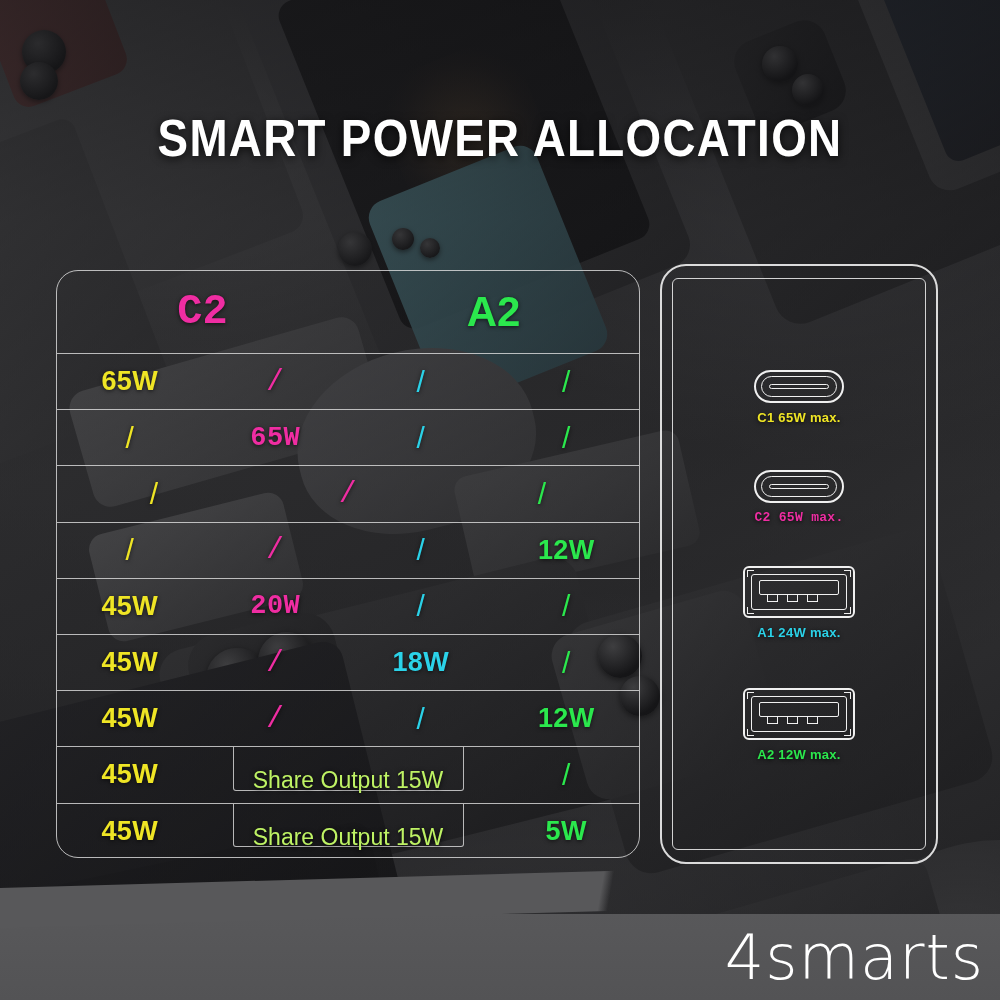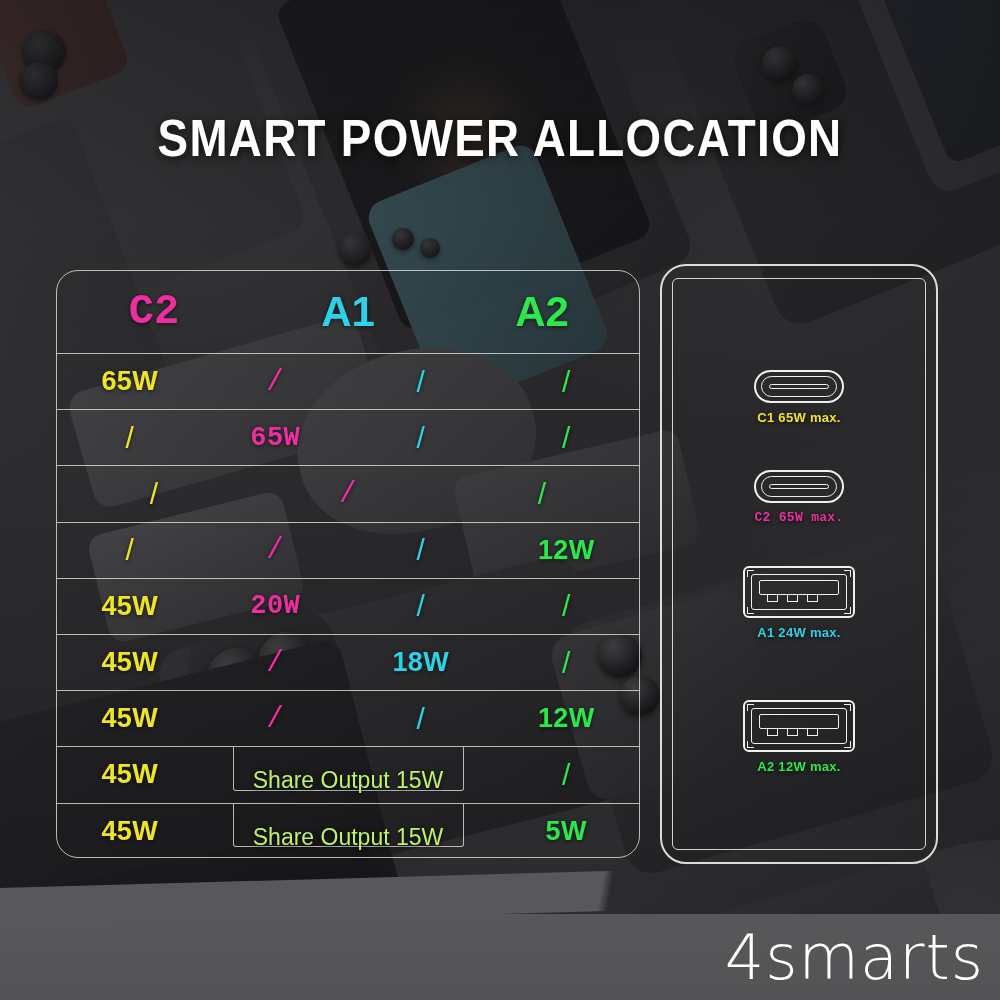--- a/index.html
+++ b/index.html
@@ -232,21 +232,20 @@
 
   <div class="veil"></div>
 </div>
 
 <div id="title">SMART POWER ALLOCATION</div>
 
 <div id="table">
 
   <div class="trow header">
     <div class="cell c-c2">C2</div>
-    <div class="cell c-a1">A1</div>
     <div class="cell c-a2">A2</div>
   </div>
 
   <div class="trow body">
     <div class="cell c-c1">65W</div>
     <div class="cell c-c2 slash">/</div>
     <div class="cell c-a1 slash">/</div>
     <div class="cell c-a2 slash">/</div>
   </div>
 
@@ -333,21 +332,21 @@
       <div class="upin" style="left:42px;"></div>
       <div class="upin" style="left:62px;"></div>
       <div class="corner" style="left:2px;top:2px;border-right:0;border-bottom:0;"></div>
       <div class="corner" style="right:2px;top:2px;border-left:0;border-bottom:0;"></div>
       <div class="corner" style="left:2px;bottom:2px;border-right:0;border-top:0;"></div>
       <div class="corner" style="right:2px;bottom:2px;border-left:0;border-top:0;"></div>
     </div>
     <div class="cap c-a1">A1 24W max.</div>
   </div>
 
-  <div class="port" style="top:436px;">
+  <div class="port" style="top:424px;">
     <div class="usba">
       <div class="uin"></div>
       <div class="ublade"></div>
       <div class="upin" style="left:22px;"></div>
       <div class="upin" style="left:42px;"></div>
       <div class="upin" style="left:62px;"></div>
       <div class="corner" style="left:2px;top:2px;border-right:0;border-bottom:0;"></div>
       <div class="corner" style="right:2px;top:2px;border-left:0;border-bottom:0;"></div>
       <div class="corner" style="left:2px;bottom:2px;border-right:0;border-top:0;"></div>
       <div class="corner" style="right:2px;bottom:2px;border-left:0;border-top:0;"></div>

